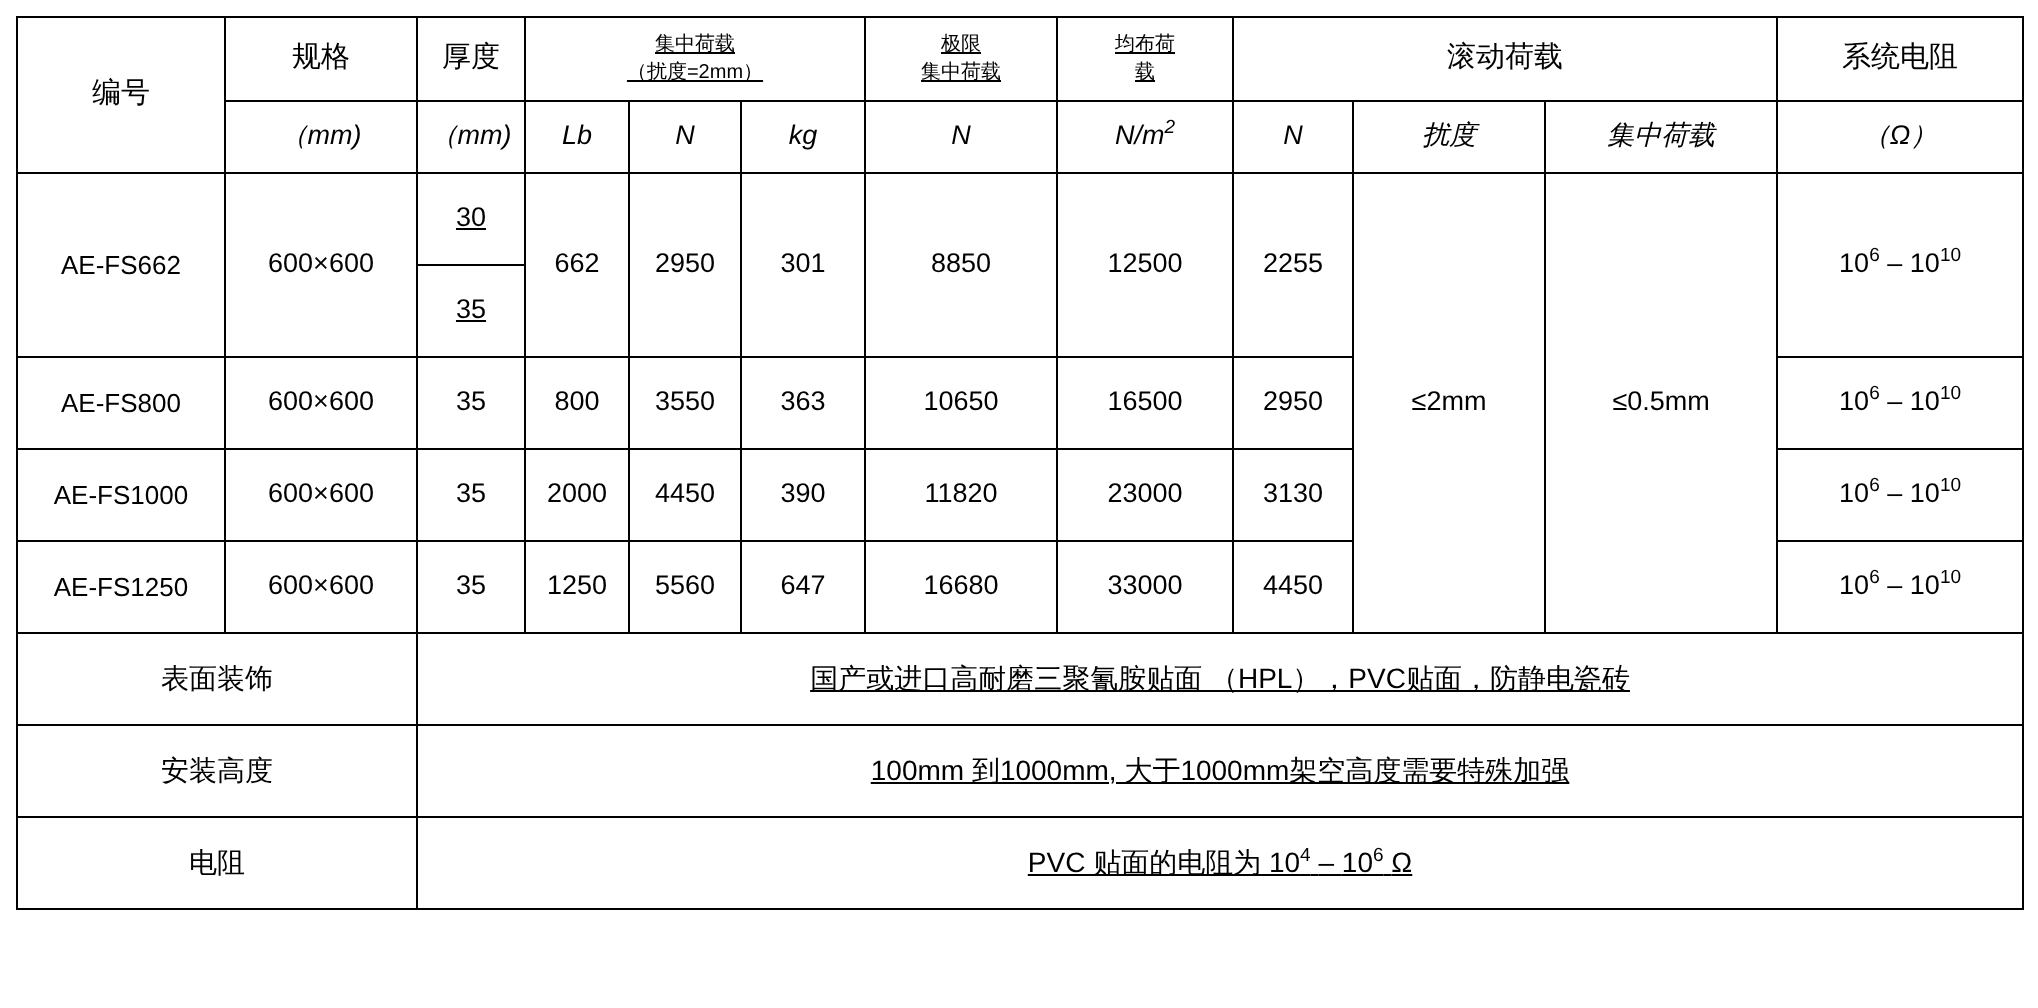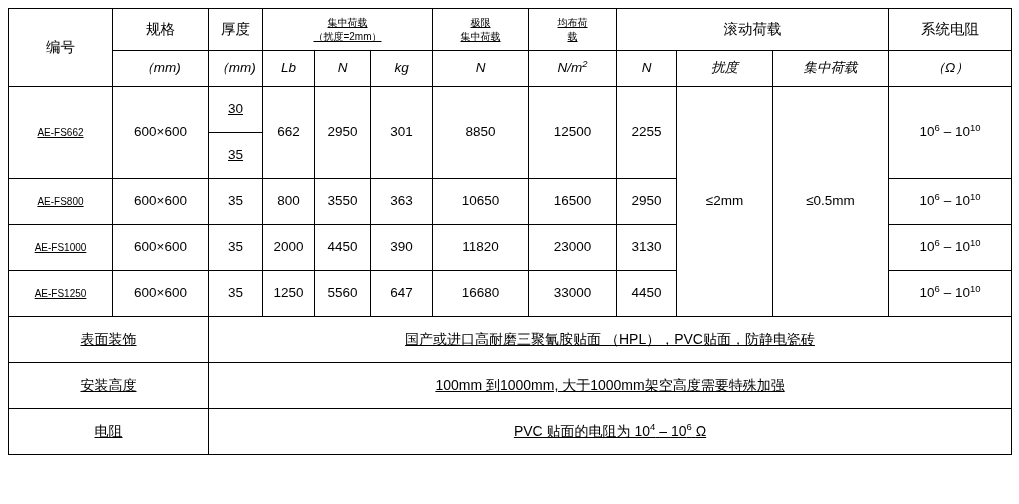--- a/index.html
+++ b/index.html
@@ -46,41 +46,39 @@
     font-style: italic;
   }
   .hdr-two-line {
     font-size: 10px;
     line-height: 1.5;
     text-decoration: underline;
   }
   .cell-id {
     text-align: left;
     padding-left: 10px;
-    font-size: 10px;
-    text-decoration: underline;
+    font-size: 13px;
   }
   .data-row td {
     height: 41px;
   }
   .row-tall td {
     height: 41px;
   }
   .thk-cell {
     height: 40px;
     text-decoration: underline;
   }
   .note-row td {
     height: 41px;
     font-size: 14px;
   }
   .note-label {
     text-align: left;
     padding-left: 10px;
-    text-decoration: underline;
   }
   .note-value {
     text-align: left;
     padding-left: 12px;
     text-decoration: underline;
   }
   sup {
     font-size: 9.5px;
     vertical-align: super;
     line-height: 0;

